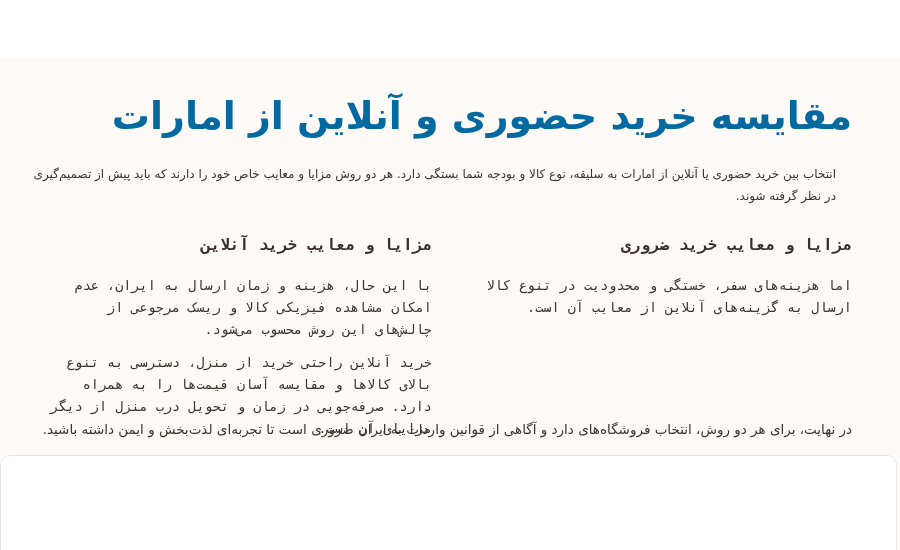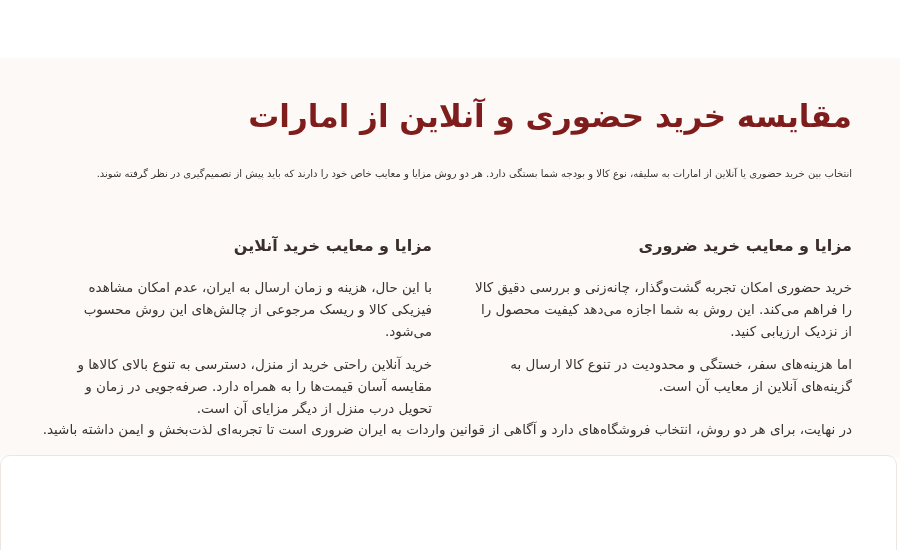--- a/index.html
+++ b/index.html
@@ -32,47 +32,48 @@
       width: 804px;
       direction: rtl;
       text-align: right;
       color: #3b332e;
     }
     .title {
       position: absolute;
       right: 0;
       top: 36px;
       margin: 0;
-      font-size: 31px;
+      font-size: 38px;
       font-weight: bold;
-      color: #7f1d1d;
+      color: #0369a1;
       white-space: nowrap;
       line-height: 44px;
     }
     .intro {
       position: absolute;
-      right: 0;
+      right: 16px;
       top: 105px;
       width: 804px;
       margin: 0;
-      font-size: 10px;
+      font-size: 12px;
       line-height: 22px;
       color: #3b332e;
     }
     .columns {
       position: absolute;
       right: 0;
       top: 174px;
       width: 804px;
       display: flex;
       flex-direction: row;
       justify-content: space-between;
     }
     .col {
       width: 384px;
+      font-family: Liberation Mono, monospace;
     }
     .col h2 {
       margin: 0 0 16px 0;
       font-size: 16px;
       font-weight: bold;
       color: #3a2f2a;
       line-height: 28px;
     }
     .col p {
       margin: 0 0 11px 0;
@@ -108,21 +109,20 @@
 
 <div class="page">
   <section class="section">
     <div class="content">
       <h1 class="title">مقایسه خرید حضوری و آنلاین از امارات</h1>
       <p class="intro">انتخاب بین خرید حضوری یا آنلاین از امارات به سلیقه، نوع کالا و بودجه شما بستگی دارد. هر دو روش مزایا و معایب خاص خود را دارند که باید پیش از تصمیم‌گیری در نظر گرفته شوند.</p>
 
       <div class="columns">
         <div class="col">
           <h2>مزایا و معایب خرید ضروری</h2>
-          <p>خرید حضوری امکان تجربه گشت‌وگذار، چانه‌زنی و بررسی دقیق کالا را فراهم می‌کند. این روش به شما اجازه می‌دهد کیفیت محصول را از نزدیک ارزیابی کنید.</p>
           <p>اما هزینه‌های سفر، خستگی و محدودیت در تنوع کالا ارسال به گزینه‌های آنلاین از معایب آن است.</p>
         </div>
         <div class="col">
           <h2>مزایا و معایب خرید آنلاین</h2>
           <p>با این حال، هزینه و زمان ارسال به ایران، عدم امکان مشاهده فیزیکی کالا و ریسک مرجوعی از چالش‌های این روش محسوب می‌شود.</p>
           <p>خرید آنلاین راحتی خرید از منزل، دسترسی به تنوع بالای کالاها و مقایسه آسان قیمت‌ها را به همراه دارد. صرفه‌جویی در زمان و تحویل درب منزل از دیگر مزایای آن است.</p>
         </div>
       </div>
 
       <p class="conclusion">در نهایت، برای هر دو روش، انتخاب فروشگاه‌های دارد و آگاهی از قوانین واردات به ایران ضروری است تا تجربه‌ای لذت‌بخش و ایمن داشته باشید.</p>

